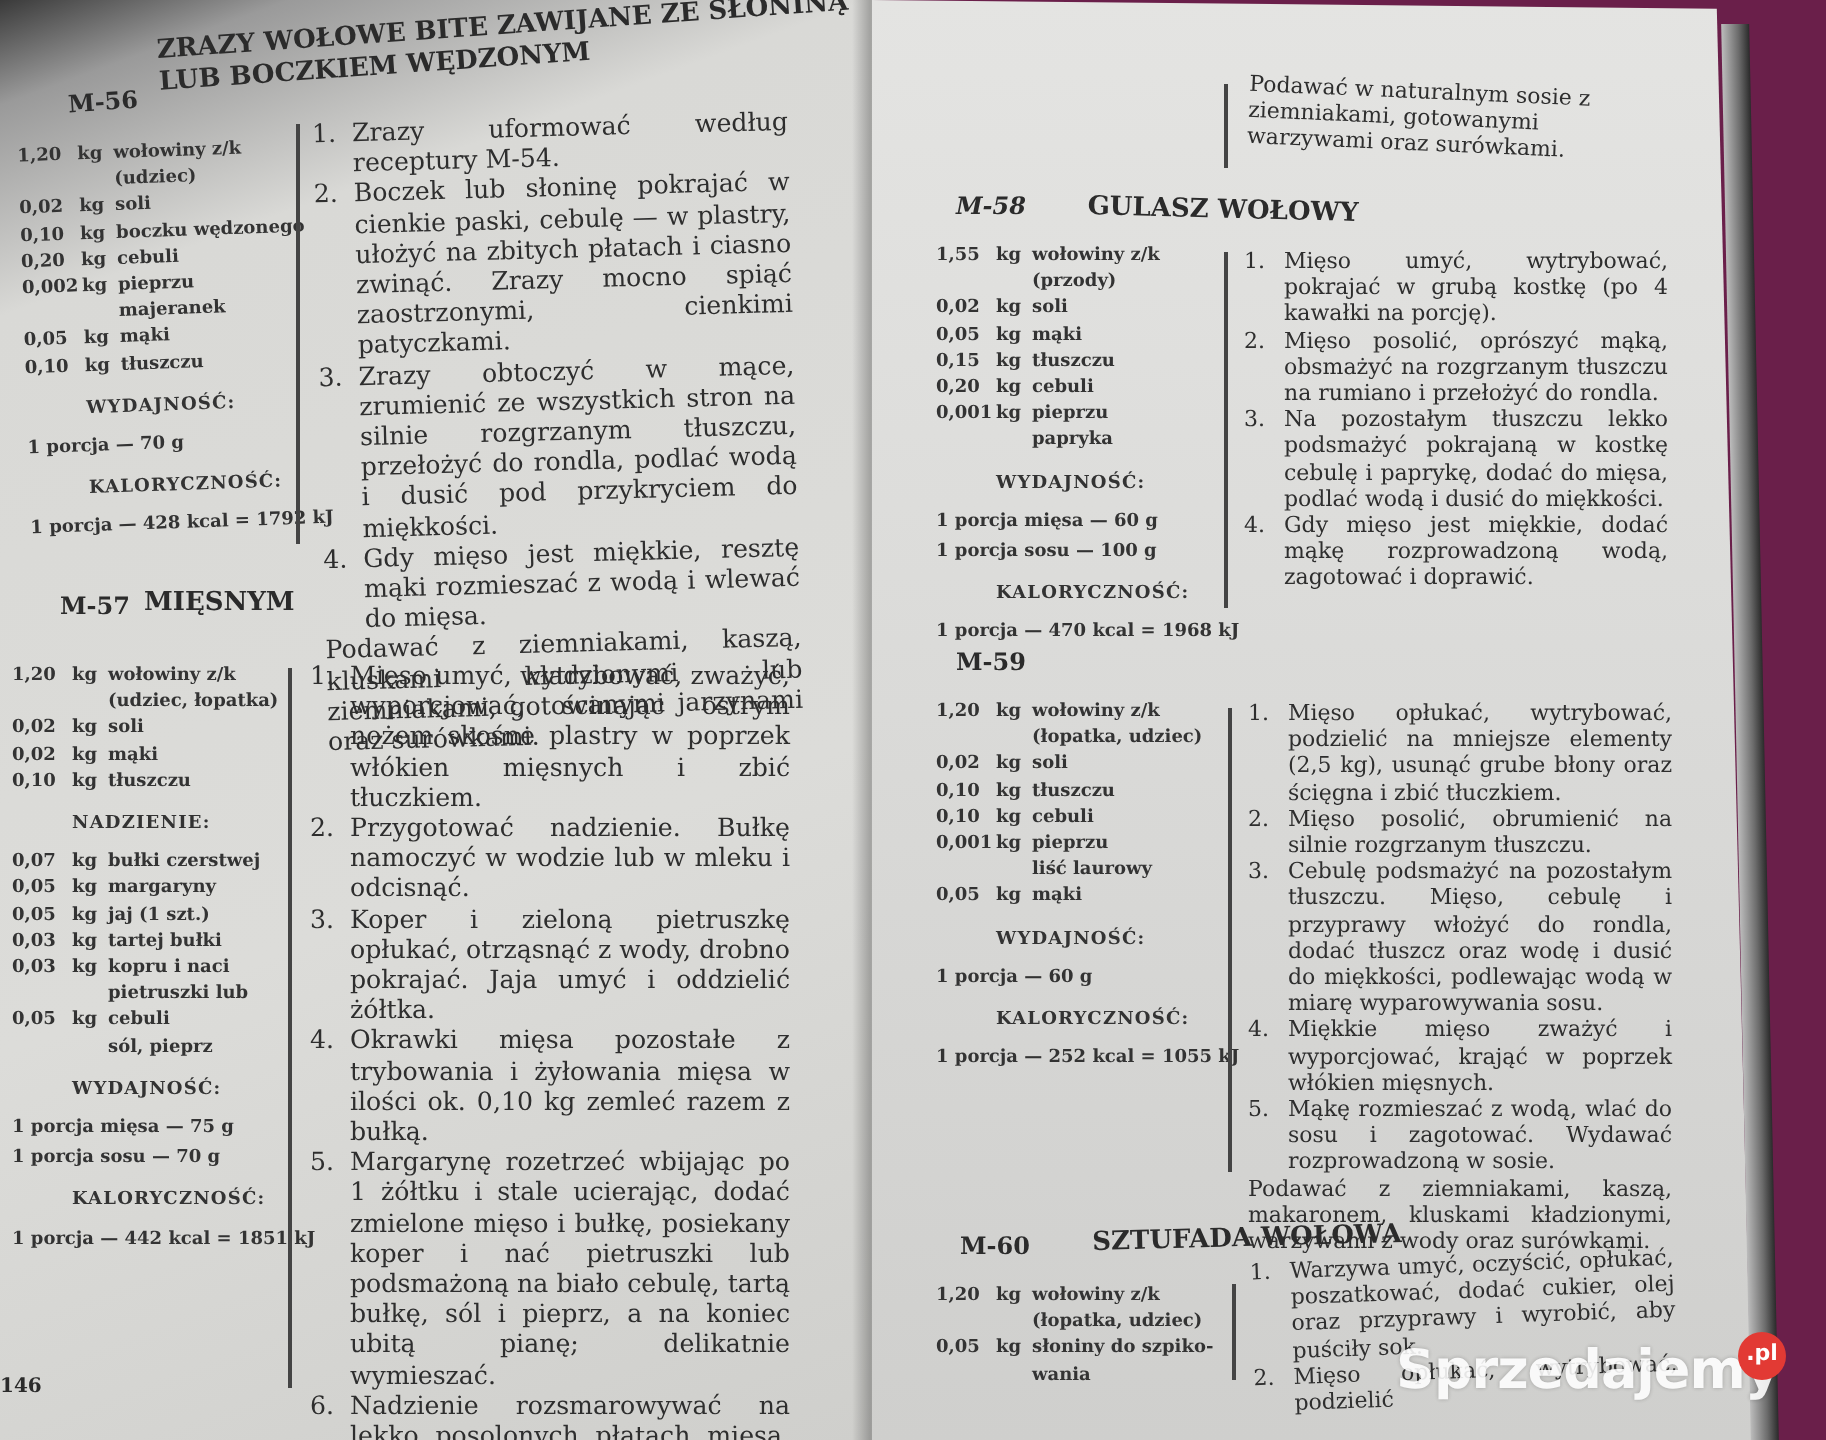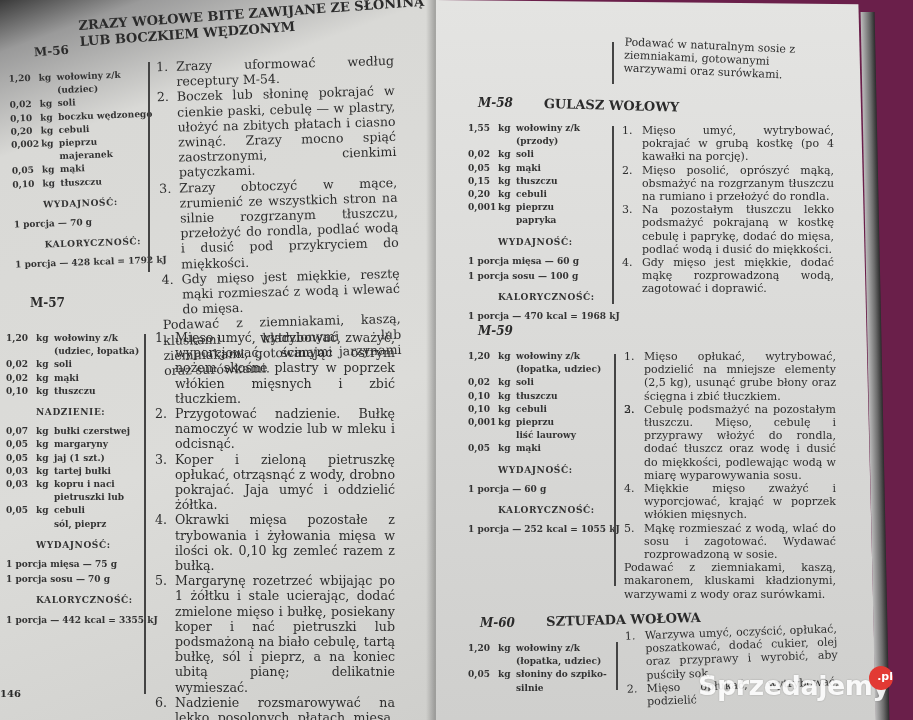--- a/index.html
+++ b/index.html
@@ -48,21 +48,21 @@
   .pagenum { position:absolute; font-size:10px; font-weight:bold; }
   .wm {
     position:absolute; left:698px; top:670px;
     font-family:"DejaVu Sans", sans-serif; font-weight:bold; font-size:27px;
     color:#ffffff; opacity:0.88; letter-spacing:-0.5px;
     text-shadow:0 0 2px rgba(0,0,0,0.25);
   }
   .wm-badge {
     position:absolute; left:869px; top:666px; width:24px; height:24px; border-radius:50%;
     background:#e23a34; color:#fff; font-family:"DejaVu Sans", sans-serif;
-    font-size:11px; font-weight:bold; text-align:right; line-height:22px;
+    font-size:11px; font-weight:bold; text-align:center; line-height:22px;
   }
 </style>
 </head>
 <body>
 
 <div class="page page-left">
 
   <div class="code" style="left:34px;top:44px;transform:rotate(-4deg);">M-56</div>
   <div class="title" style="left:78px;top:18px;transform:rotate(-4deg);transform-origin:left top;">
     <div>ZRAZY WOŁOWE BITE ZAWIJANE ZE SŁONINĄ</div>
@@ -120,20 +120,21 @@
       <li><span class="num">1.</span><span>Zrazy uformować według receptury M-54.</span></li>
       <li><span class="num">2.</span><span>Boczek lub słoninę pokrajać w cienkie paski, cebulę — w plastry, ułożyć na zbitych płatach i ciasno zwinąć. Zrazy mocno spiąć zaostrzonymi, cienkimi patyczkami.</span></li>
       <li><span class="num">3.</span><span>Zrazy obtoczyć w mące, zrumienić ze wszystkich stron na silnie rozgrzanym tłuszczu, przełożyć do rondla, podlać wodą i dusić pod przykryciem do miękkości.</span></li>
       <li><span class="num">4.</span><span>Gdy mięso jest miękkie, resztę mąki rozmieszać z wodą i wlewać do mięsa.</span></li>
     </ol>
     <div class="serve">Podawać z ziemniakami, kaszą, kluskami kładzionymi lub ziemniakami, gotowanymi jarzynami oraz surówkami.</div>
   </div>
 
   <div class="code" style="left:30px;top:296px;">M-57</div>
   <div class="title" style="left:72px;top:294px;width:330px;">
+    <div>MIĘSNYM</div>
   </div>
 
   <div class="ing" style="left:6px;top:332px;">
     <div class="row">
         <span class="qty">1,20</span>
         <span class="unit">kg</span>
         <span>wołowiny z/k</span>
       </div>
     <div class="row sub">(udziec, łopatka)</div>
     <div class="row">
@@ -181,21 +182,21 @@
     <div class="row">
         <span class="qty">0,05</span>
         <span class="unit">kg</span>
         <span>cebuli</span>
       </div>
     <div class="row sub">sól, pieprz</div>
     <div class="label">WYDAJNOŚĆ:</div>
     <div class="yield">1 porcja mięsa — 75 g</div>
     <div class="yield">1 porcja sosu — 70 g</div>
     <div class="label">KALORYCZNOŚĆ:</div>
-    <div class="yield">1 porcja — 442 kcal = 3355 kJ</div>
+    <div class="yield">1 porcja — 442 kcal = 1851 kJ</div>
   </div>
 
   <div class="vline" style="left:144px;top:334px;height:360px;"></div>
 
   <div class="steps" style="left:155px;top:330px;width:240px;">
     <ol>
       <li><span class="num">1.</span><span>Mięso umyć, wytrybować, zważyć, wyporcjować, ścinając ostrym nożem skośne plastry w poprzek włókien mięsnych i zbić tłuczkiem.</span></li>
       <li><span class="num">2.</span><span>Przygotować nadzienie. Bułkę namoczyć w wodzie lub w mleku i odcisnąć.</span></li>
       <li><span class="num">3.</span><span>Koper i zieloną pietruszkę opłukać, otrząsnąć z wody, drobno pokrajać. Jaja umyć i oddzielić żółtka.</span></li>
       <li><span class="num">4.</span><span>Okrawki mięsa pozostałe z trybowania i żyłowania mięsa w ilości ok. 0,10 kg zemleć razem z bułką.</span></li>
@@ -261,21 +262,21 @@
 
   <div class="steps" style="left:186px;top:124px;width:212px;font-size:11px;line-height:13.2px;">
     <ol>
       <li><span class="num">1.</span><span>Mięso umyć, wytrybować, pokrajać w grubą kostkę (po 4 kawałki na porcję).</span></li>
       <li><span class="num">2.</span><span>Mięso posolić, oprószyć mąką, obsmażyć na rozgrzanym tłuszczu na rumiano i przełożyć do rondla.</span></li>
       <li><span class="num">3.</span><span>Na pozostałym tłuszczu lekko podsmażyć pokrajaną w kostkę cebulę i paprykę, dodać do mięsa, podlać wodą i dusić do miękkości.</span></li>
       <li><span class="num">4.</span><span>Gdy mięso jest miękkie, dodać mąkę rozprowadzoną wodą, zagotować i doprawić.</span></li>
     </ol>
   </div>
 
-  <div class="code" style="left:42px;top:324px;font-style:italic;">M-59</div>
+  <div class="code" style="left:42px;top:324px;">M-59</div>
 
   <div class="ing" style="left:32px;top:350px;">
     <div class="row">
         <span class="qty">1,20</span>
         <span class="unit">kg</span>
         <span>wołowiny z/k</span>
       </div>
     <div class="row sub">(łopatka, udziec)</div>
     <div class="row">
         <span class="qty">0,02</span>
@@ -307,44 +308,44 @@
     <div class="yield">1 porcja — 60 g</div>
     <div class="label">KALORYCZNOŚĆ:</div>
     <div class="yield">1 porcja — 252 kcal = 1055 kJ</div>
   </div>
 
   <div class="vline" style="left:178px;top:354px;height:232px;"></div>
 
   <div class="steps" style="left:188px;top:350px;width:212px;font-size:11px;line-height:13.2px;">
     <ol>
       <li><span class="num">1.</span><span>Mięso opłukać, wytrybować, podzielić na mniejsze elementy (2,5 kg), usunąć grube błony oraz ścięgna i zbić tłuczkiem.</span></li>
-      <li><span class="num">2.</span></li>
+      <li><span class="num">2.</span><span>Mięso posolić, obrumienić na silnie rozgrzanym tłuszczu.</span></li>
       <li><span class="num">3.</span><span>Cebulę podsmażyć na pozostałym tłuszczu. Mięso, cebulę i przyprawy włożyć do rondla, dodać tłuszcz oraz wodę i dusić do miękkości, podlewając wodą w miarę wyparowywania sosu.</span></li>
       <li><span class="num">4.</span><span>Miękkie mięso zważyć i wyporcjować, krająć w poprzek włókien mięsnych.</span></li>
       <li><span class="num">5.</span><span>Mąkę rozmieszać z wodą, wlać do sosu i zagotować. Wydawać rozprowadzoną w sosie.</span></li>
     </ol>
     <div class="serve">Podawać z ziemniakami, kaszą, makaronem, kluskami kładzionymi, warzywami z wody oraz surówkami.</div>
   </div>
 
-  <div class="code" style="left:44px;top:616px;font-style:italic;">M-60</div>
+  <div class="code" style="left:44px;top:616px;">M-60</div>
   <div class="title" style="left:110px;top:614px;transform:rotate(-1.5deg);transform-origin:left top;">SZTUFADA WOŁOWA</div>
 
   <div class="ing" style="left:32px;top:642px;">
     <div class="row">
         <span class="qty">1,20</span>
         <span class="unit">kg</span>
         <span>wołowiny z/k</span>
       </div>
     <div class="row sub">(łopatka, udziec)</div>
     <div class="row">
         <span class="qty">0,05</span>
         <span class="unit">kg</span>
         <span>słoniny do szpiko-</span>
       </div>
-    <div class="row sub">silnie</div>
+    <div class="row sub">wania</div>
   </div>
 
   <div class="vline" style="left:180px;top:642px;height:48px;"></div>
 
   <div class="steps" style="left:190px;top:626px;width:212px;font-size:11px;line-height:13.2px;transform:rotate(-2deg);">
     <ol>
       <li><span class="num">1.</span><span>Warzywa umyć, oczyścić, opłukać, poszatkować, dodać cukier, olej oraz przyprawy i wyrobić, aby puściły sok.</span></li>
       <li><span class="num">2.</span><span>Mięso opłukać, wytrybować, podzielić</span></li>
     </ol>
   </div>

